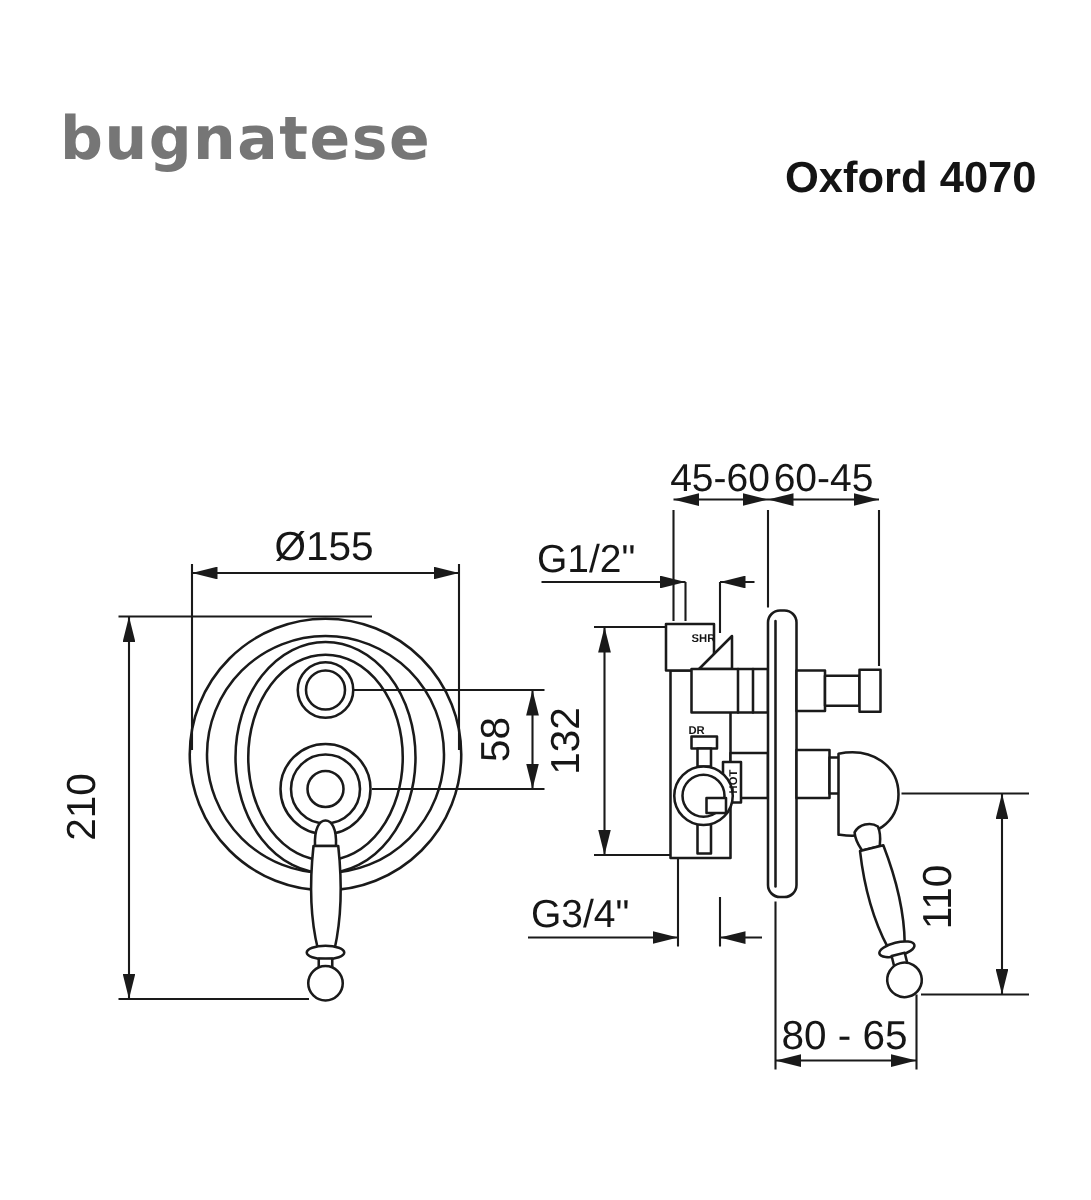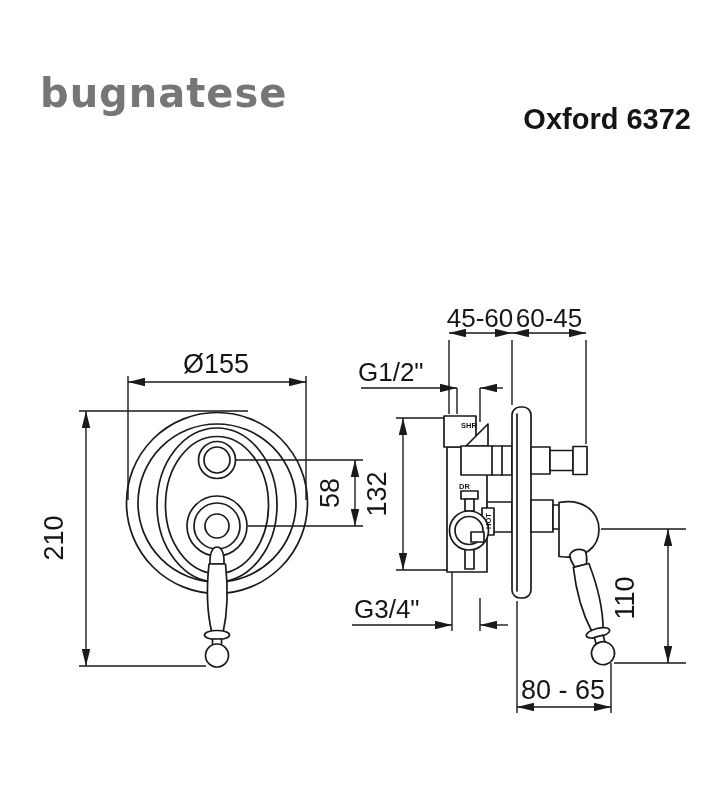--- a/index.html
+++ b/index.html
@@ -23,21 +23,21 @@
   .dt  { font-family:"Liberation Sans", sans-serif; font-size:27px; fill:#161616; }
   .dt2 { font-family:"Liberation Sans", sans-serif; font-size:26px; fill:#161616; }
   .tiny{ font-family:"Liberation Sans", sans-serif; font-size:7.5px; font-weight:bold; fill:#161616; }
 </style>
 </head>
 <body>
 
 <div class="page">
 
   <div class="brand">bugnatese</div>
-  <div class="product">Oxford 6372</div>
+  <div class="product">Oxford 4070</div>
 
   <svg class="drawing" width="727" height="800" viewBox="0 0 727 800">
     <defs>
       <marker id="aR" viewBox="0 0 14 7" refX="14" refY="3.5" markerWidth="17" markerHeight="8.5" orient="auto" markerUnits="userSpaceOnUse">
           <path d="M0,0 L14,3.5 L0,7 Z" fill="#1a1a1a"></path>
         </marker>
       <marker id="aL" viewBox="0 0 14 7" refX="0" refY="3.5" markerWidth="17" markerHeight="8.5" orient="auto" markerUnits="userSpaceOnUse">
           <path d="M14,0 L0,3.5 L14,7 Z" fill="#1a1a1a"></path>
         </marker>
     </defs>

